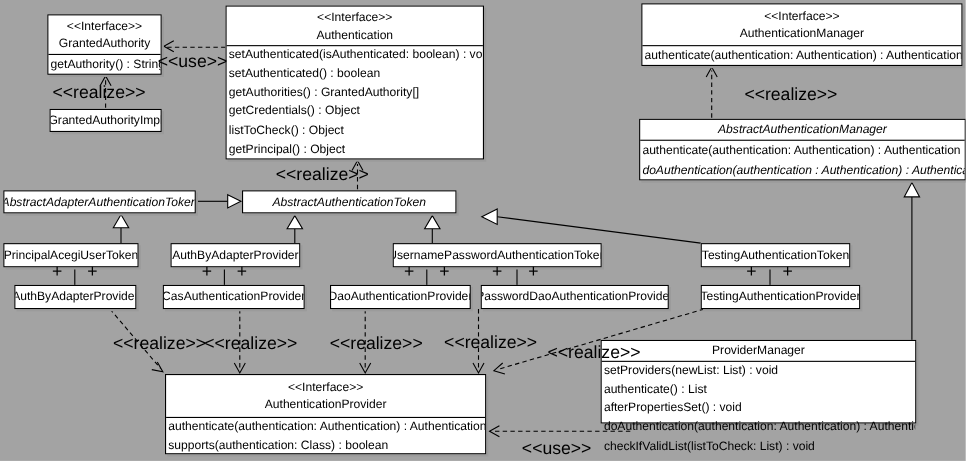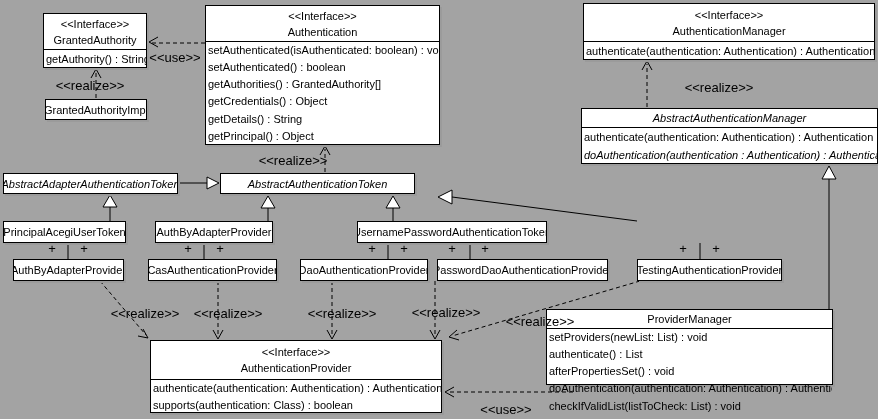--- a/index.html
+++ b/index.html
@@ -24,21 +24,21 @@
     white-space:nowrap;overflow:hidden;
   }
   .mList{overflow:hidden;}
   .m{white-space:nowrap;overflow:hidden;padding-left:2px;}
   .m17{height:17.16px;line-height:17px;}
   .m18{height:18px;line-height:18px;}
   .m16{height:16.5px;line-height:16px;}
   .it{font-style:italic;}
   .elbl{
     position:absolute;transform:translate(-50%,-50%);white-space:nowrap;
-    font-size:13px;
+    font-size:16px;
     text-align:center;
   }
 </style>
 </head>
 <body>
 
 <div class="canvas">
 
   <svg class="edges" viewBox="0 0 878 419" xmlns="http://www.w3.org/2000/svg">
 
@@ -112,21 +112,21 @@
   <div class="cls" style="left:205px;top:5px;width:235px;height:140px">
     <div class="hd" style="height:36px">
       <div>&lt;&lt;Interface&gt;&gt;</div>
       <div>Authentication</div>
     </div>
     <div class="mList">
       <div class="m m17">setAuthenticated(isAuthenticated: boolean) : void</div>
       <div class="m m17">setAuthenticated() : boolean</div>
       <div class="m m17">getAuthorities() : GrantedAuthority[]</div>
       <div class="m m17">getCredentials() : Object</div>
-      <div class="m m17">getDetails() : String</div>
+      <div class="m m17">listToCheck() : Object</div>
       <div class="m m17">getPrincipal() : Object</div>
     </div>
   </div>
 
   <div class="cls" style="left:583px;top:3px;width:292px;height:57px">
     <div class="hd" style="height:38px">
       <div>&lt;&lt;Interface&gt;&gt;</div>
       <div>AuthenticationManager</div>
     </div>
     <div class="mList">
@@ -153,20 +153,23 @@
   </div>
 
   <div class="cls" style="left:3px;top:221px;width:123px;height:22px">
     <div class="nm">PrincipalAcegiUserToken</div>
   </div>
   <div class="cls" style="left:155px;top:221px;width:118px;height:22px">
     <div class="nm">AuthByAdapterProvider</div>
   </div>
   <div class="cls" style="left:357px;top:221px;width:190px;height:22px">
     <div class="nm">UsernamePasswordAuthenticationToken</div>
+  </div>
+  <div class="cls" style="left:637px;top:221px;width:136px;height:22px">
+    <div class="nm">TestingAuthenticationToken</div>
   </div>
 
   <div class="cls" style="left:13px;top:259px;width:111px;height:22px">
     <div class="nm">AuthByAdapterProvider</div>
   </div>
   <div class="cls" style="left:148px;top:259px;width:129px;height:22px">
     <div class="nm">CasAuthenticationProvider</div>
   </div>
   <div class="cls" style="left:300px;top:259px;width:128px;height:22px">
     <div class="nm">DaoAuthenticationProvider</div>

